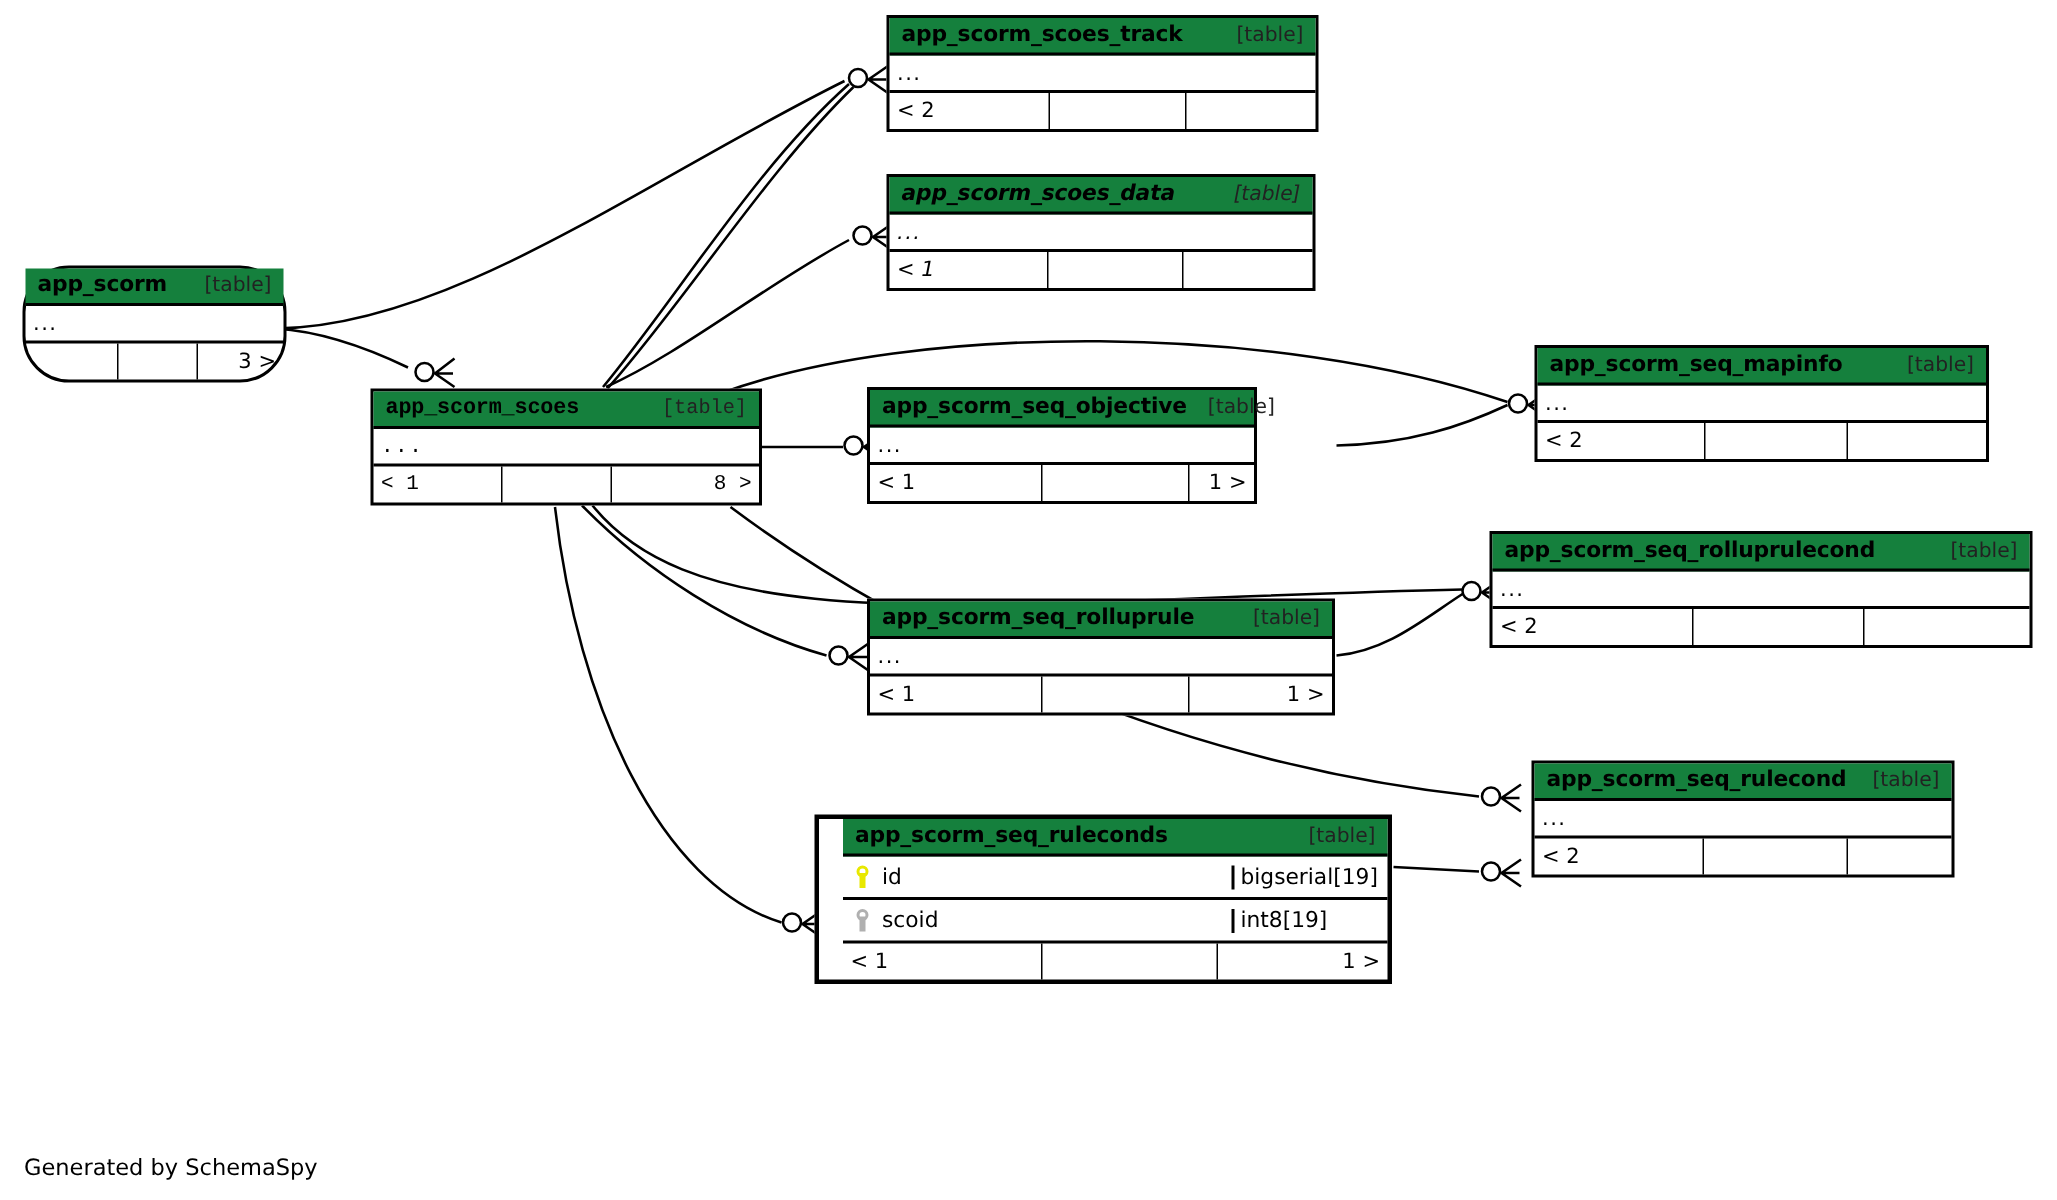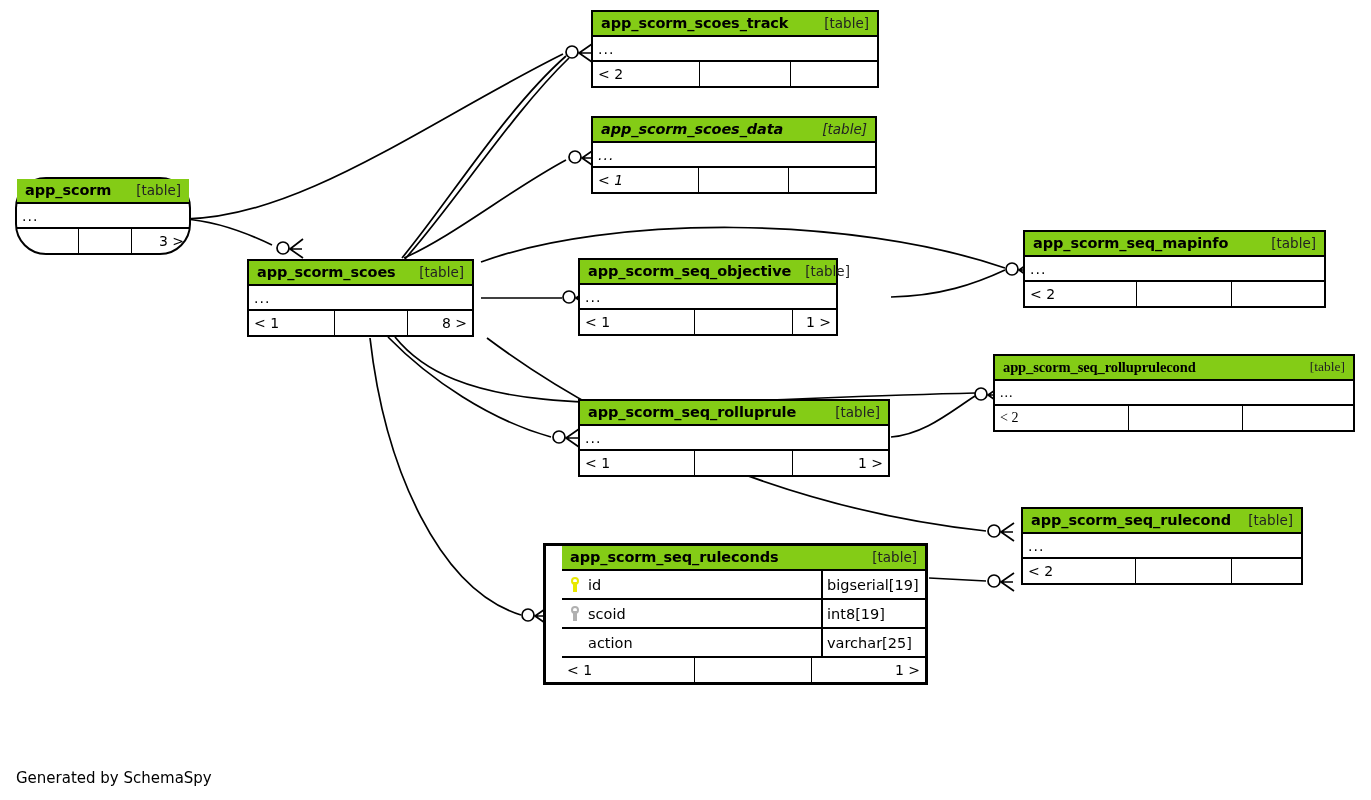--- a/index.html
+++ b/index.html
@@ -32,21 +32,21 @@
     z-index: 5;
   }
   .table-box.thick {
     border-width: 3px;
     padding-left: 16px;
   }
   .tb-title {
     display: flex;
     align-items: center;
     justify-content: space-between;
-    background: #84cc16;
+    background: #15803d;
     border-bottom: 2px solid #000000;
     padding: 3px 8px 4px 8px;
     height: 25px;
     box-sizing: border-box;
   }
   .tb-title .tname {
     font-weight: bold;
     font-size: 14.5px;
     color: #000000;
     letter-spacing: -0.1px;
@@ -92,20 +92,21 @@
   .tb-footer .fcell.right { justify-content: flex-end; }
 
   
   .tb-col {
     display: flex;
     height: 29px;
     box-sizing: border-box;
     border-bottom: 2px solid #000;
     font-size: 14.5px;
     color: #000;
+    align-items: center;
   }
   .tb-col .cname {
     flex: 1 1 auto;
     display: flex;
     align-items: center;
     gap: 8px;
     padding-left: 9px;
     border-right: 2px solid #000;
     box-sizing: border-box;
     white-space: nowrap;
@@ -236,21 +237,21 @@
           <span class="tname">app_scorm</span>
           <span class="ttag">[table]</span>
         </div>
         <div class="tb-ellipsis">...</div>
         <div class="tb-footer">
           <div class="fcell left" style="flex: 0 0 62px;"></div>
           <div class="fcell left" style="flex: 0 0 53px;"></div>
           <div class="fcell right" style="flex: 1 1 auto;">3 &gt;</div>
         </div>
       </div>
-      <div class="table-box" style="left: 247px; top: 259px; width: 227px;">
+      <div class="table-box" style="left: 247px; top: 259px; width: 261px; font-family: Liberation Mono, monospace;">
         <div class="tb-title">
           <span class="tname">app_scorm_scoes</span>
           <span class="ttag">[table]</span>
         </div>
         <div class="tb-ellipsis">...</div>
         <div class="tb-footer">
           <div class="fcell left" style="flex: 0 0 86px;">&lt; 1</div>
           <div class="fcell left" style="flex: 0 0 73px;"></div>
           <div class="fcell right" style="flex: 1 1 auto;">8 &gt;</div>
         </div>
@@ -308,21 +309,21 @@
           <span class="tname">app_scorm_seq_mapinfo</span>
           <span class="ttag">[table]</span>
         </div>
         <div class="tb-ellipsis">...</div>
         <div class="tb-footer">
           <div class="fcell left" style="flex: 0 0 112px;">&lt; 2</div>
           <div class="fcell left" style="flex: 0 0 95px;"></div>
           <div class="fcell right" style="flex: 1 1 auto;"></div>
         </div>
       </div>
-      <div class="table-box" style="left: 993px; top: 354px; width: 362px; font-family: Liberation Serif, serif;">
+      <div class="table-box" style="left: 993px; top: 354px; width: 362px;">
         <div class="tb-title">
           <span class="tname">app_scorm_seq_rolluprulecond</span>
           <span class="ttag">[table]</span>
         </div>
         <div class="tb-ellipsis">...</div>
         <div class="tb-footer">
           <div class="fcell left" style="flex: 0 0 134px;">&lt; 2</div>
           <div class="fcell left" style="flex: 0 0 114px;"></div>
           <div class="fcell right" style="flex: 1 1 auto;"></div>
         </div>
@@ -360,27 +361,20 @@
         <div class="tb-col">
           <div class="cname">
             <span class="key-icon fk">
               <b></b>
               <i></i>
             </span>
             <span>scoid</span>
           </div>
           <div class="ctype">int8[19]</div>
         </div>
-        <div class="tb-col">
-          <div class="cname">
-            <span class="key-icon blank"></span>
-            <span>action</span>
-          </div>
-          <div class="ctype">varchar[25]</div>
-        </div>
         <div class="tb-footer">
           <div class="fcell left" style="flex: 0 0 133px;">&lt; 1</div>
           <div class="fcell left" style="flex: 0 0 117px;"></div>
           <div class="fcell right" style="flex: 1 1 auto;">1 &gt;</div>
         </div>
       </div>
     </div>
 
   <div class="footnote">Generated by SchemaSpy</div>
 </div>

